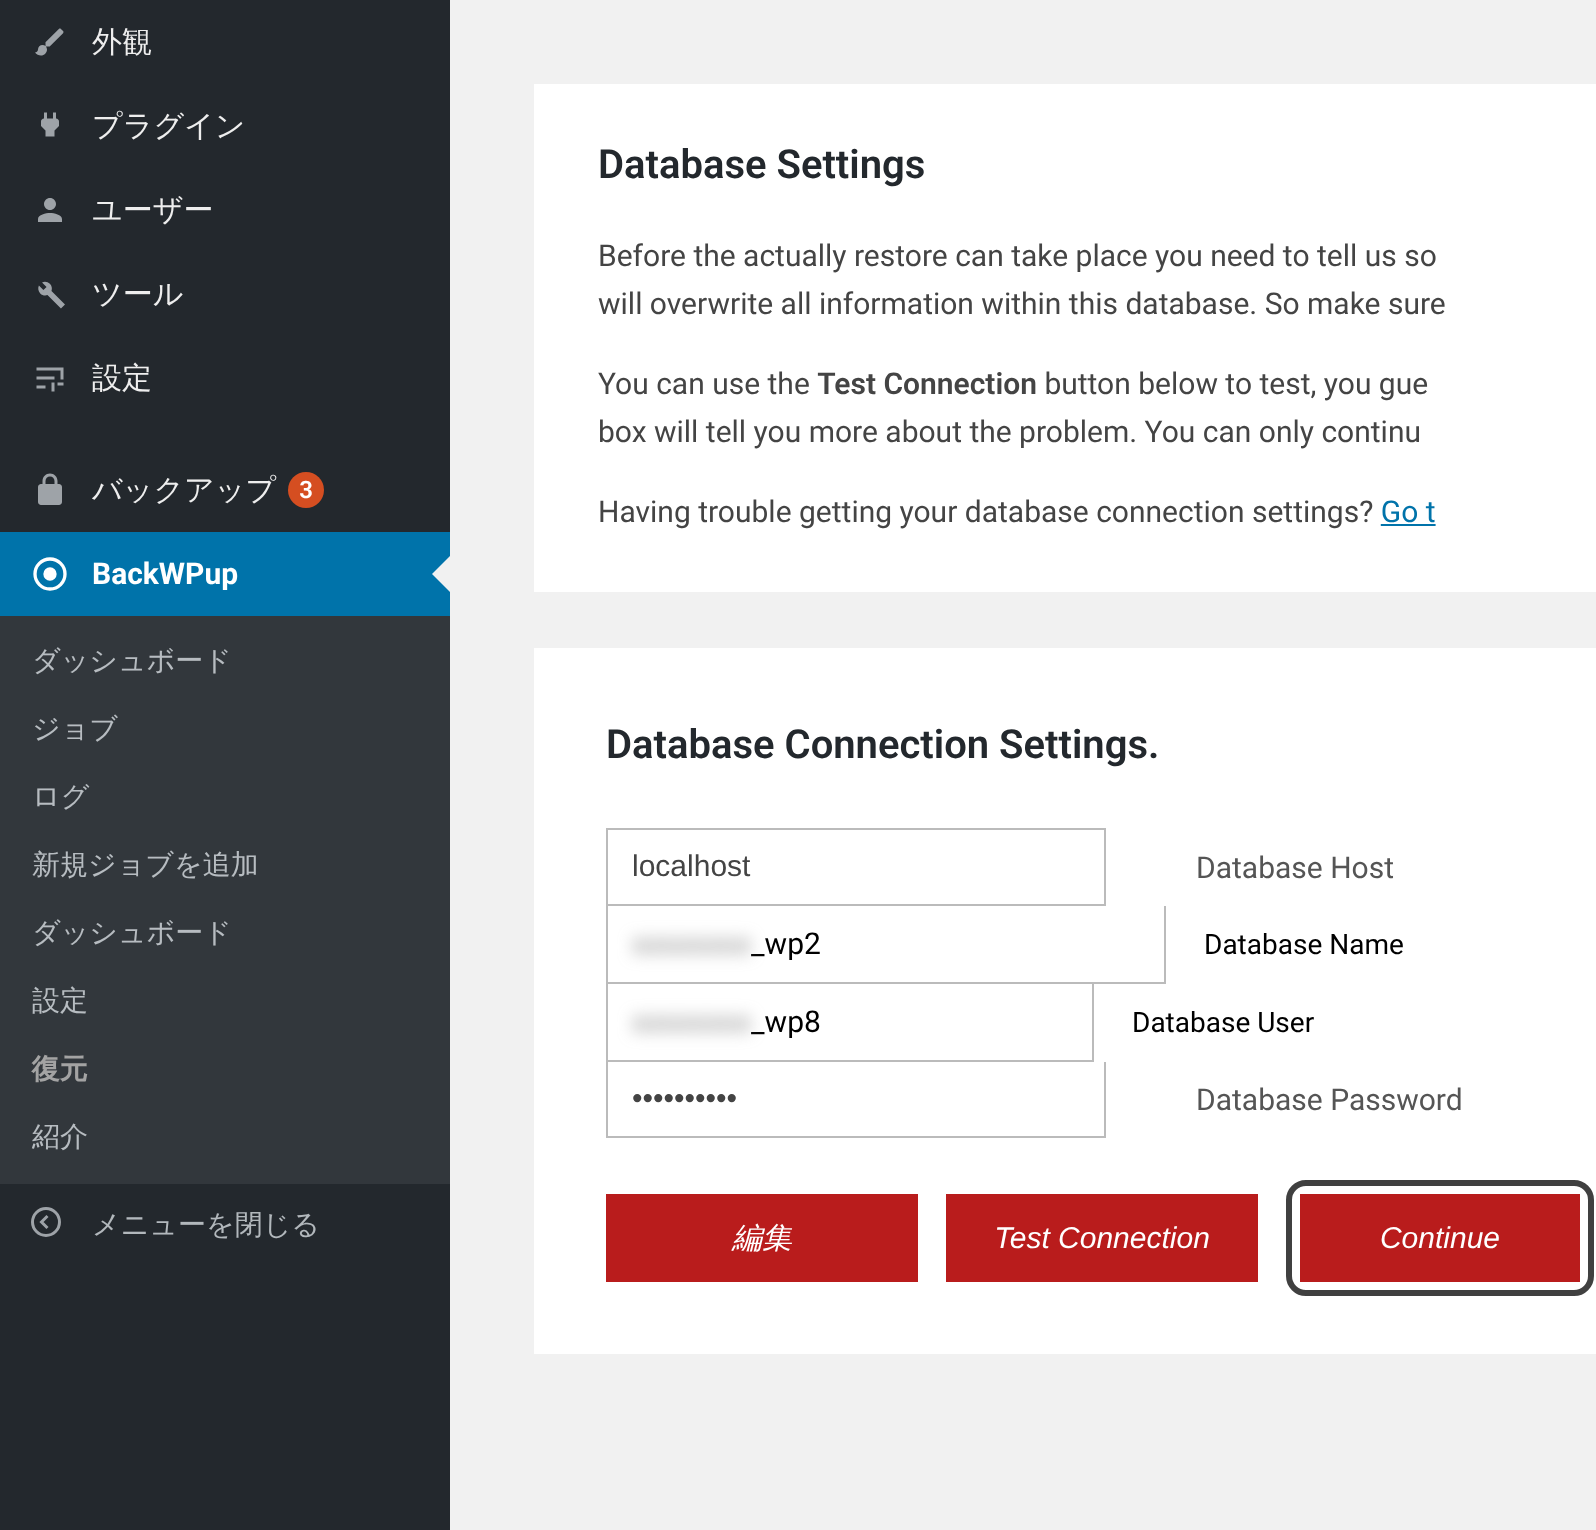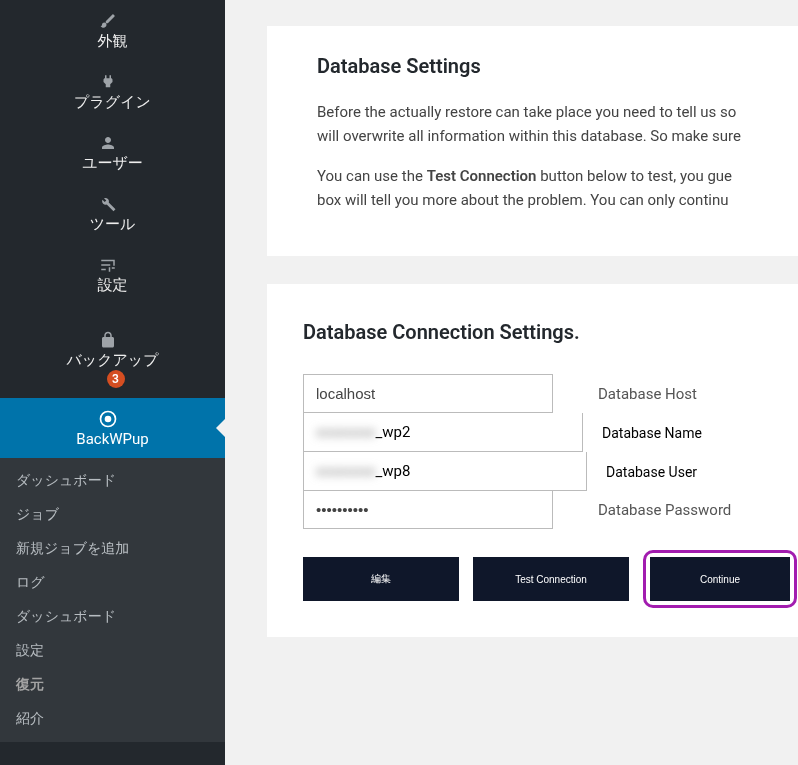--- a/index.html
+++ b/index.html
@@ -18,26 +18,25 @@
   color: #eee;
   flex-shrink: 0;
 }
 .menu-item {
   display: flex;
   align-items: center;
   padding: 10px 14px;
   color: #eee;
   font-size: 15px;
   cursor: pointer;
-  flex-direction: column;
 }
 .menu-item.active {
   background: #0073aa;
   color: #fff;
-  font-weight: 400;
+  font-weight: 700;
   position: relative;
 }
 .menu-item.active::after {
   content: "";
   position: absolute;
   right: -1px;
   top: 50%;
   margin-top: -10px;
   border: 10px solid transparent;
   border-right-color: #f1f1f1;
@@ -141,36 +140,37 @@
 .form-row + .form-row input { border-top: none; }
 
 .btn-row {
   display: flex;
   gap: 14px;
   margin-top: 28px;
 }
 .btn {
   flex: 1;
   height: 44px;
-  background: #0f172a;
+  background: #b91c1c;
   color: #fff;
   border: none;
-  font-size: 10px;
+  font-size: 15px;
   font-weight: 400;
   cursor: pointer;
   display: flex;
   align-items: center;
   justify-content: center;
   white-space: nowrap;
+  font-style: italic;
 }
 .btn.highlighted {
   
 }
 .hl-wrap {
-  border: 3px solid #a21caf;
+  border: 3px solid #404040;
   border-radius: 10px;
   padding: 4px;
   margin: -7px -4px -7px 0;
 }
 .hl-wrap .btn { width: 140px; height: 44px; }
 
 .blur {
   filter: blur(4px);
   color: #888;
 }
@@ -234,59 +234,71 @@
       <svg width="20" height="20" viewBox="0 0 24 24" fill="none" stroke="currentColor" stroke-width="2">
           <circle cx="12" cy="12" r="9"></circle>
           <circle cx="12" cy="12" r="3" fill="currentColor"></circle>
         </svg>
     </span>
     <span>BackWPup</span>
   </div>
   <div class="submenu">
     <div class="submenu-item">ダッシュボード</div>
     <div class="submenu-item">ジョブ</div>
+    <div class="submenu-item">ログ</div>
     <div class="submenu-item">新規ジョブを追加</div>
-    <div class="submenu-item">ログ</div>
     <div class="submenu-item">ダッシュボード</div>
     <div class="submenu-item">設定</div>
     <div class="submenu-item sel">復元</div>
     <div class="submenu-item">紹介</div>
   </div>
+  <div class="collapse">
+    <span class="icon">
+      <svg width="18" height="18" viewBox="0 0 24 24" fill="none" stroke="currentColor" stroke-width="2">
+          <circle cx="12" cy="12" r="9"></circle>
+          <path d="M13 8l-4 4 4 4"></path>
+        </svg>
+    </span>
+    <span>メニューを閉じる</span>
+  </div>
 </nav>
 
 <div class="main">
 
-  <div class="panel" style="margin-top:26px; padding-left:50px;">
+  <div class="panel" style="margin-top:42px; padding-left:32px;">
     <h2>Database Settings</h2>
     <p>
       <span>Before the actually restore can take place you need to tell us so</span><br>
       <span>will overwrite all information within this database. So make sure</span>
     </p>
     <p>
       <span>You can use the </span><strong>Test Connection</strong><span> button below to test, you gue</span><br>
       <span>box will tell you more about the problem. You can only continu</span>
     </p>
+    <p style="margin-bottom:0;">
+      <span>Having trouble getting your database connection settings? </span><a href="#">Go t</a>
+    </p>
   </div>
 
   <div class="panel" style="padding:36px 16px 36px 36px;">
     <h2 style="margin-bottom:30px;">Database Connection Settings.</h2>
 
     <div class="form-row">
       <input type="text" value="localhost" style="">
       <span class="label">Database Host</span>
     </div>
     <div class="form-row">
       <div style="width:280px;border:1px solid #bbb;border-top:none;padding:10px 12px;font-size:15px;display:flex;align-items:center;">
         <span class="blur">xxxxxxxx</span>
           <span>_wp2</span>
       </div>
       <span class="label">Database Name</span>
     </div>
     <div class="form-row">
-      <div style="width:284px;border:1px solid #bbb;border-top:none;padding:10px 12px;font-size:15px;display:flex;align-items:center;">
+      <div style="width:244px;border:1px solid #bbb;border-top:none;padding:10px 12px;font-size:15px;display:flex;align-items:center;">
         <span class="blur">xxxxxxxx</span>
           <span>_wp8</span>
       </div>
       <span class="label">Database User</span>
     </div>
     <div class="form-row">
       <input type="password" style="border-top: none;" value="••••••••••">
       <span class="label">Database Password</span>
     </div>
 

